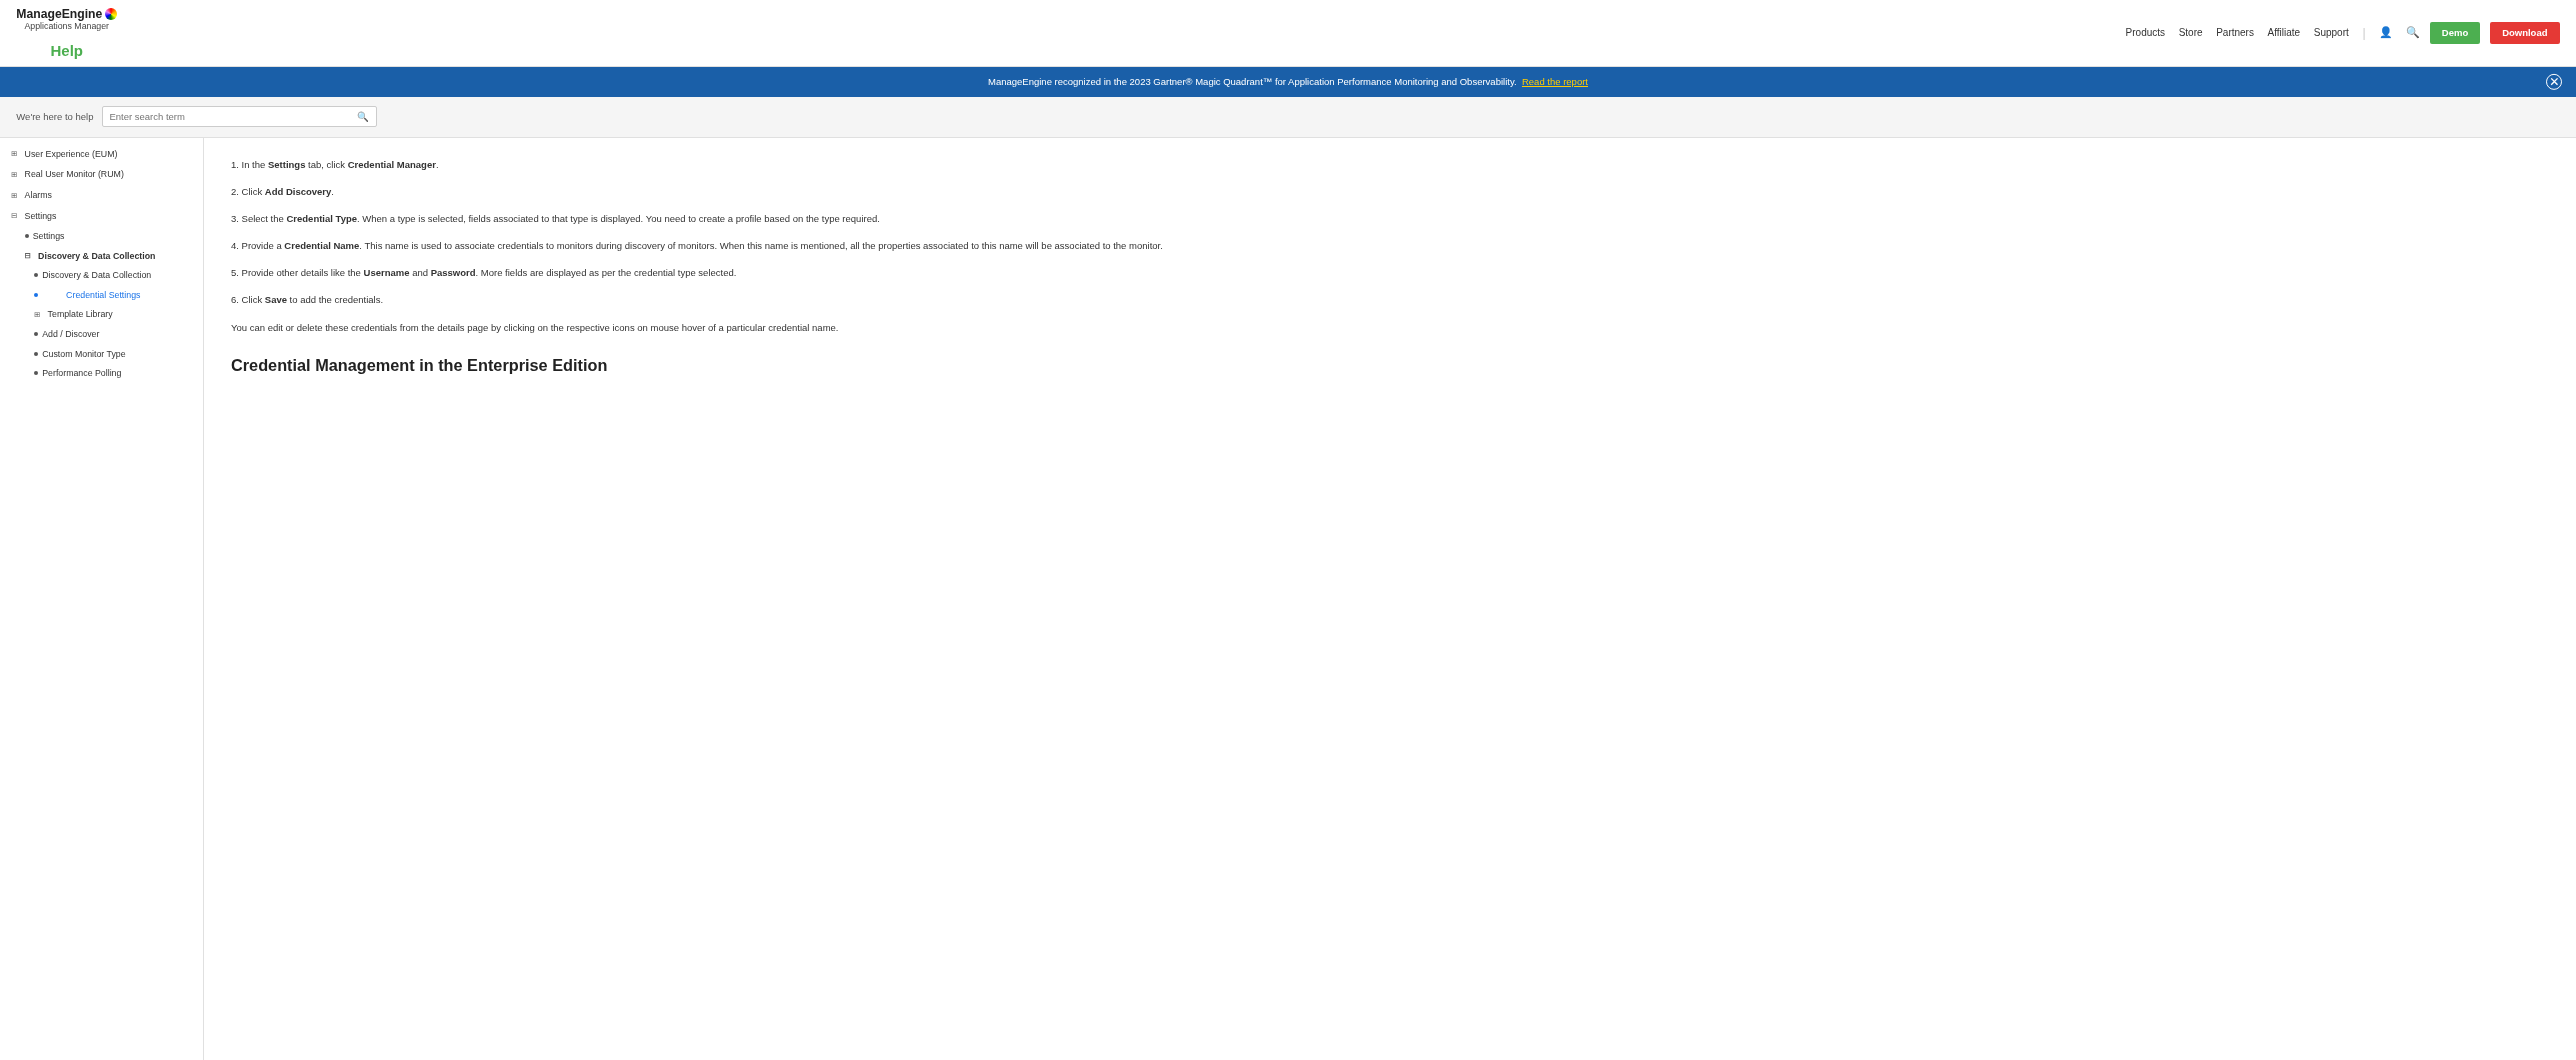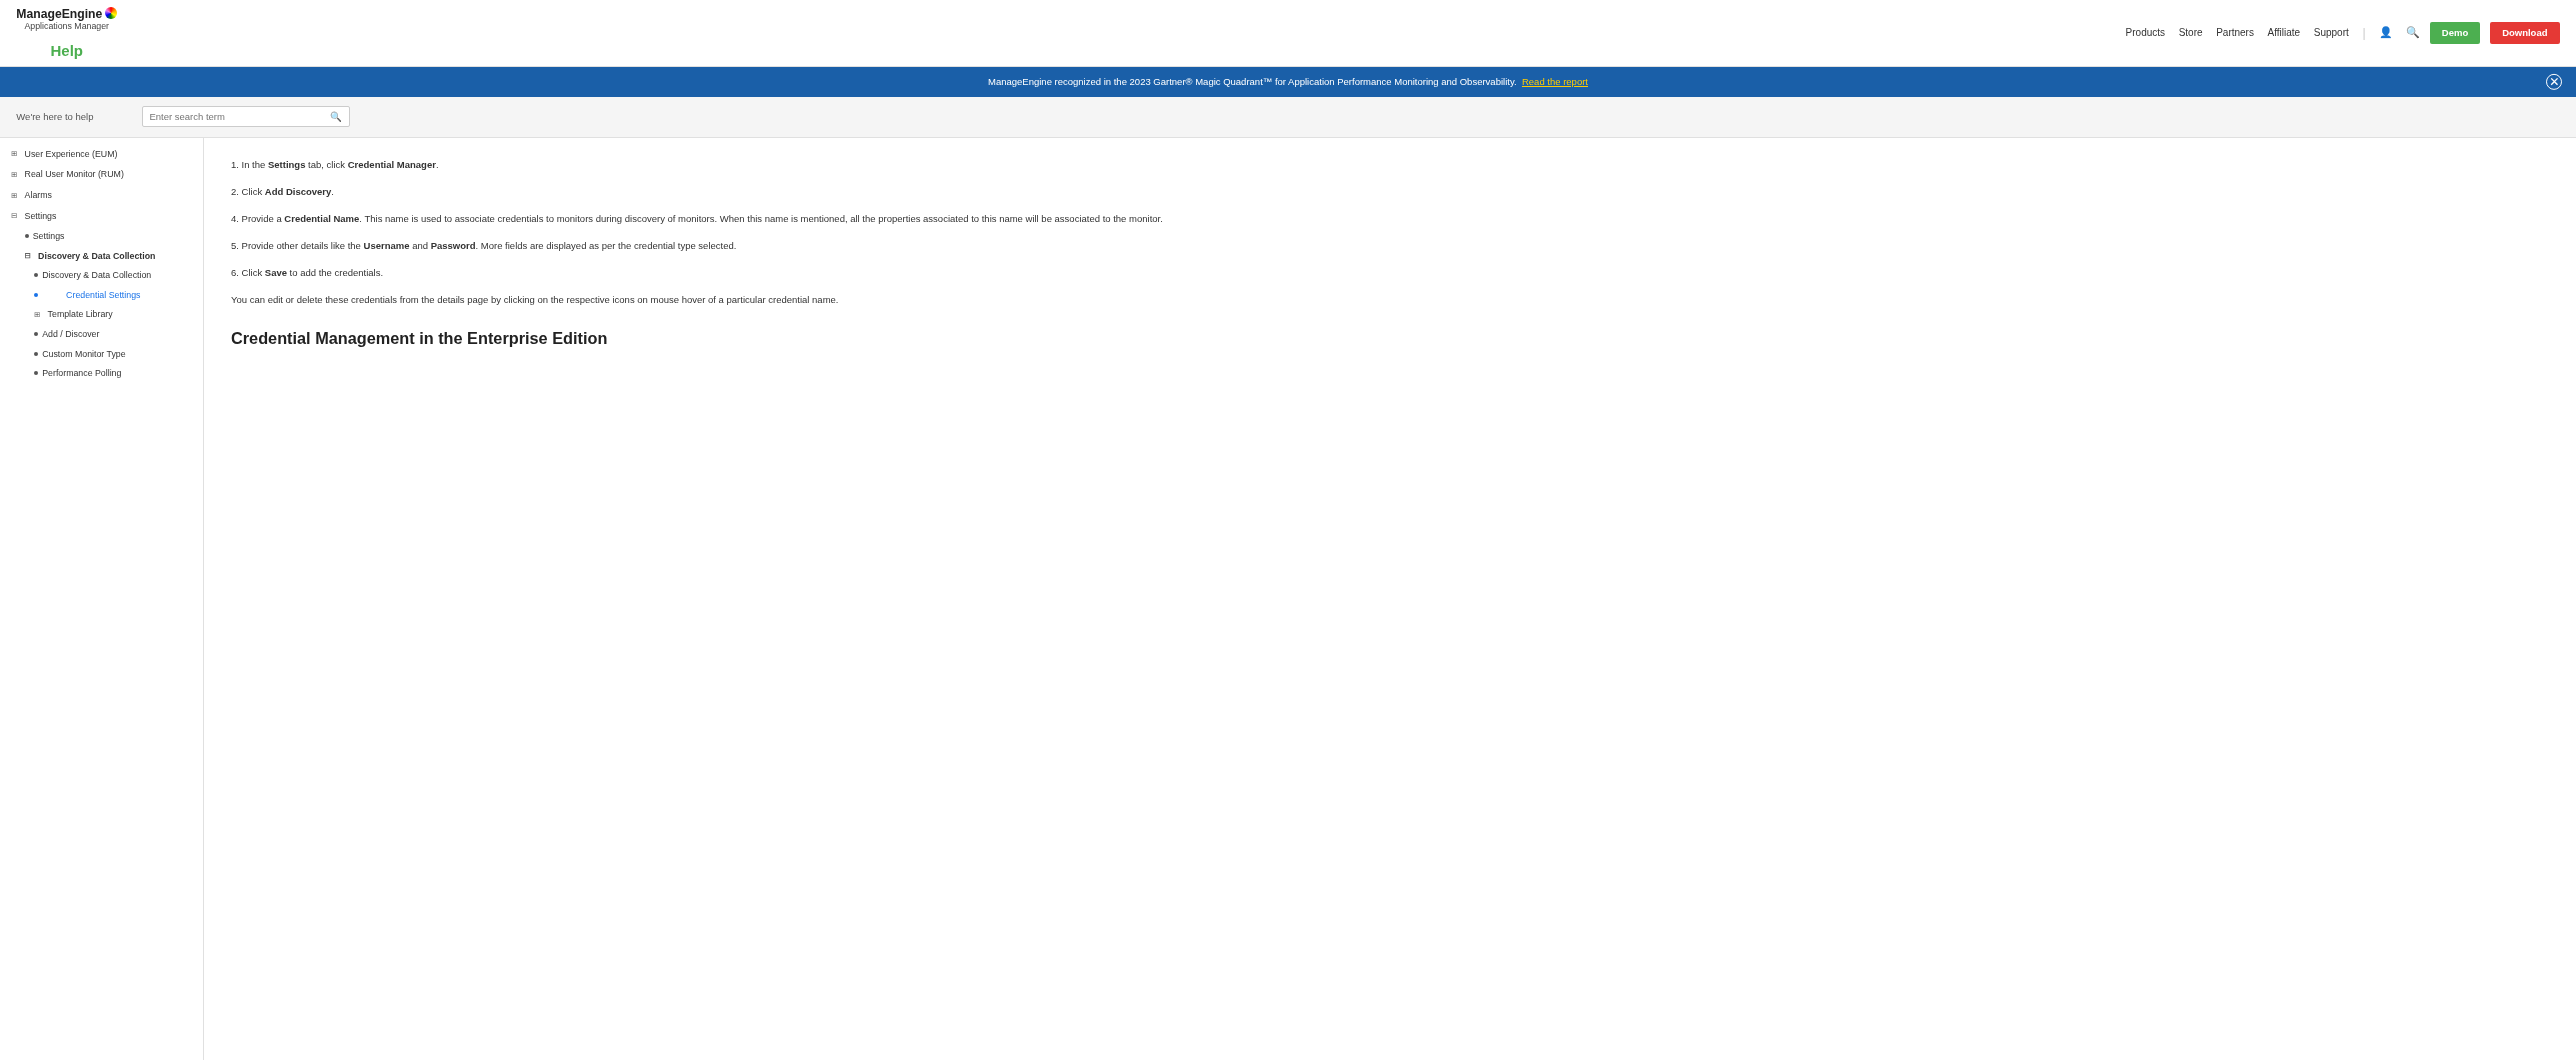--- a/index.html
+++ b/index.html
@@ -16,20 +16,21 @@
     }
     .logo-area {
       display: flex;
       flex-direction: column;
     }
     .logo-brand {
       font-size: 12.2px;
       font-weight: bold;
       color: #222;
       display: flex;
+      align-items: center;
       gap: 2.7px;
     }
     .logo-brand .rainbow-dot {
       display: inline-block;
       width: 12.2px;
       height: 12.2px;
       border-radius: 50%;
       background: conic-gradient(red, orange, yellow, green, blue, violet, red);
     }
     .logo-sub {
@@ -133,23 +134,22 @@
       color: #555;
       font-size: 9.5px;
       white-space: nowrap;
     }
     .search-input-wrap {
       display: flex;
       background: #fff;
       border: 0.7px solid #ccc;
       border-radius: 2px;
       padding: 4.1px 6.8px;
-      width: 208px;
+      width: 275px;
       gap: 5.4px;
-      margin-left: 40px;
     }
     .search-input-wrap input {
       border: none;
       outline: none;
       font-size: 9.5px;
       flex: 1;
       background: transparent;
       color: #999;
     }
     .search-input-wrap .search-icon {
@@ -395,20 +395,23 @@
 
   <div class="content">
 
     <ol>
       <li data-num="1">
         <span>In the </span><span class="bold">Settings</span><span> tab, click </span><span class="bold">Credential Manager</span><span>.</span>
       </li>
       <li data-num="2">
         <span>Click </span><span class="bold">Add Discovery</span><span>.</span>
       </li>
+      <li data-num="3">
+        <span>Select the </span><span class="bold">Credential Type</span><span>. When a type is selected, fields associated to that type is displayed. You need to create a profile based on the type required.</span>
+      </li>
       <li data-num="4">
         <span>Provide a </span><span class="bold">Credential Name</span><span>. This name is used to associate credentials to monitors during discovery of monitors. When this name is mentioned, all the properties associated to this name will be associated to the monitor.</span>
       </li>
       <li data-num="5">
         <span>Provide other details like the </span><span class="bold">Username</span><span> and </span><span class="bold">Password</span><span>. More fields are displayed as per the credential type selected.</span>
       </li>
       <li data-num="6">
         <span>Click </span><span class="bold">Save</span><span> to add the credentials.</span>
       </li>
     </ol>

